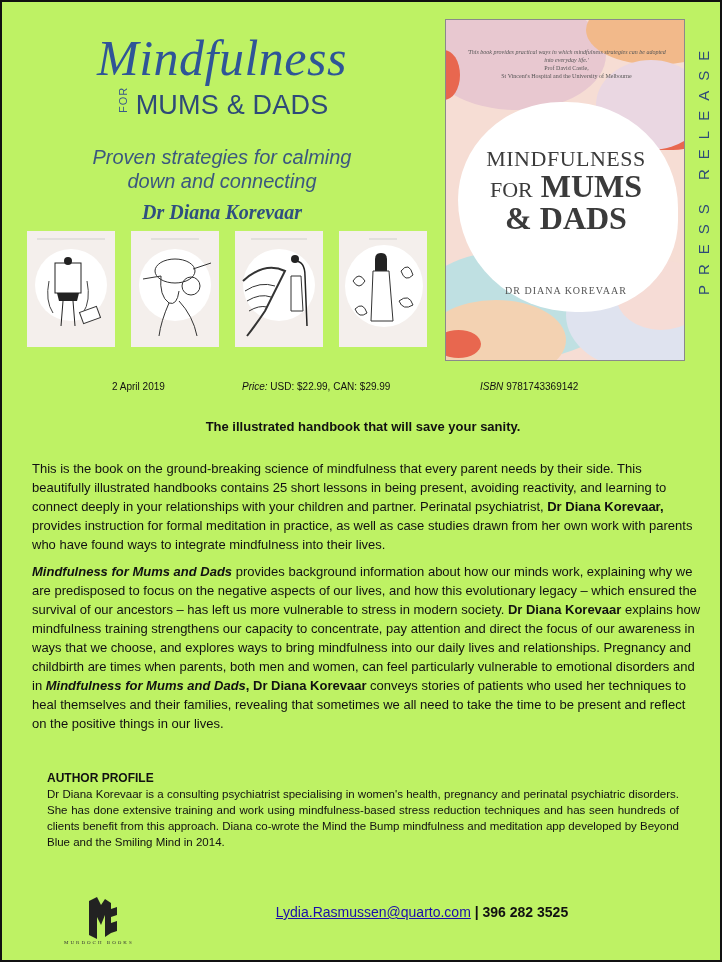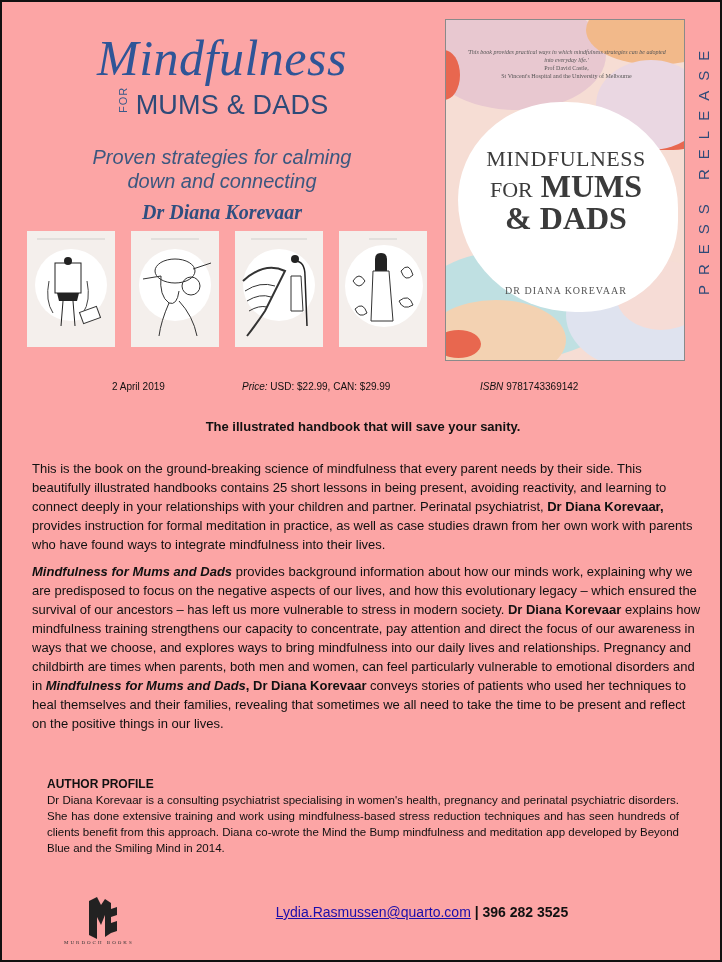--- a/index.html
+++ b/index.html
@@ -1,18 +1,18 @@
 <!DOCTYPE html>
 <html><head>
 <meta charset="utf-8">
 <style>
   * { box-sizing: border-box; margin: 0; padding: 0; }
   html, body { width: 722px; height: 962px; background: #fff; overflow: hidden; }
   body { font-family: "Liberation Sans", sans-serif; color: #111; position: relative; }
-  .page { position: absolute; left: 0; top: 0; width: 722px; height: 962px; border: 2px solid #111; background: #fca5a5; }
+  .page { position: absolute; left: 0; top: 0; width: 722px; height: 962px; border: 2px solid #111; background: #bef264; }
 
   .hero-left { position: absolute; left: 20px; top: 28px; width: 400px; text-align: center; }
   .title-main { font-family: "Liberation Serif", serif; font-style: italic; font-size: 50px; color: #2f5597; letter-spacing: 0.5px; line-height: 56px; }
   .title-sub-row { display: flex; align-items: center; justify-content: center; margin-top: 4px; }
   .for-vertical { font-size: 11px; color: #3a5a8a; transform: rotate(-90deg); display: inline-block; width: 14px; margin-right: 6px; letter-spacing: 1px; }
   .title-sub { font-size: 27px; color: #2e4a78; letter-spacing: 0.2px; }
   .tagline { font-style: italic; font-size: 20px; color: #3b577f; line-height: 24px; margin-top: 24px; }
   .author-hero { font-family: "Liberation Serif", serif; font-style: italic; font-weight: bold; font-size: 20px; color: #2f4f80; margin-top: 8px; }
 
   .thumbs { position: absolute; left: 25px; top: 229px; width: 400px; height: 116px; display: flex; justify-content: space-between; }
@@ -41,21 +41,21 @@
 
   .headline { position: absolute; left: 0; top: 417px; width: 722px; text-align: center; font-size: 13px; font-weight: bold; }
 
   .para { position: absolute; left: 30px; width: 670px; font-size: 13px; line-height: 19px; color: #111; }
   .p1 { top: 457px; }
   .p2 { top: 560px; }
   .para b { font-weight: bold; margin-top: 19px; }
   .para .bi { font-weight: bold; font-style: italic; }
 
   .profile { position: absolute; left: 45px; top: 768px; width: 632px; font-size: 11.5px; line-height: 16px; text-align: justify; }
-  .profile-heading { font-weight: bold; font-size: 12px; margin-top: 6px; }
+  .profile-heading { font-weight: bold; font-size: 12px; }
 
   .logo { position: absolute; left: 73px; top: 893px; width: 80px; height: 50px; }
   .logo-text { position: absolute; left: 62px; top: 938px; font-family: "Liberation Serif", serif; font-size: 5px; letter-spacing: 2px; color: #333; }
 
   .contact { position: absolute; left: 140px; top: 900px; width: 560px; text-align: center; font-size: 14px; font-weight: bold; line-height: 20px; }
   .contact a { color: #1a0dab; text-decoration: underline; font-weight: normal; }
 </style>
 </head>
 <body>
 

